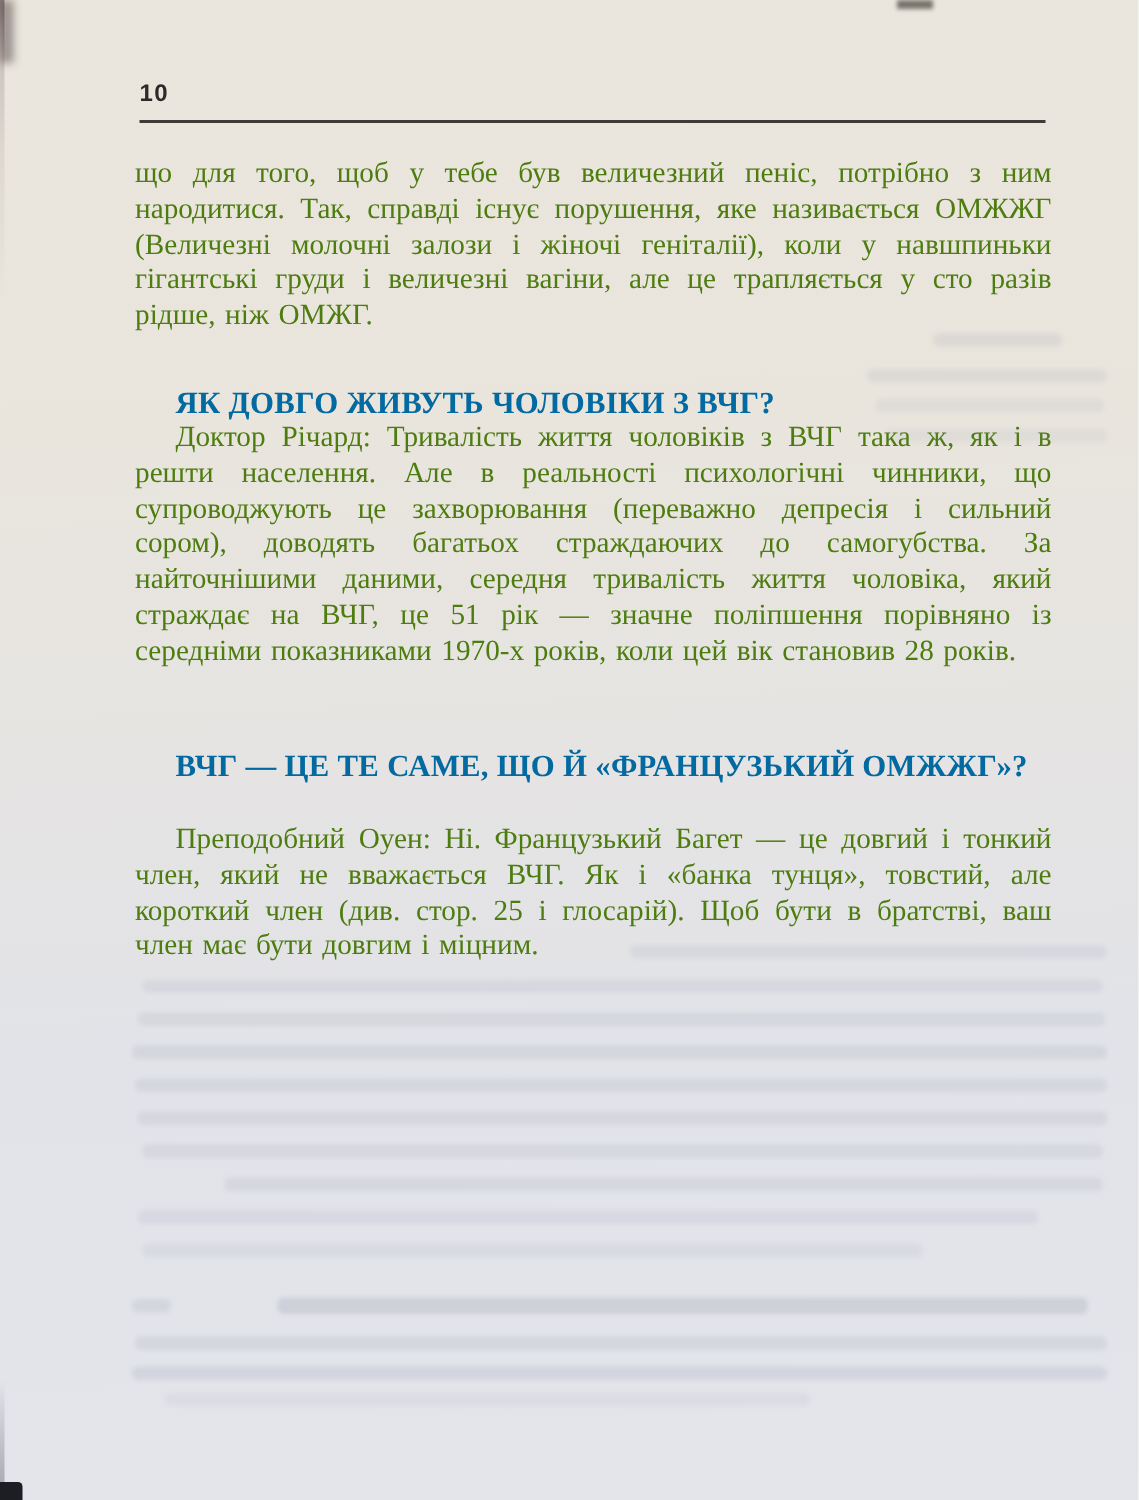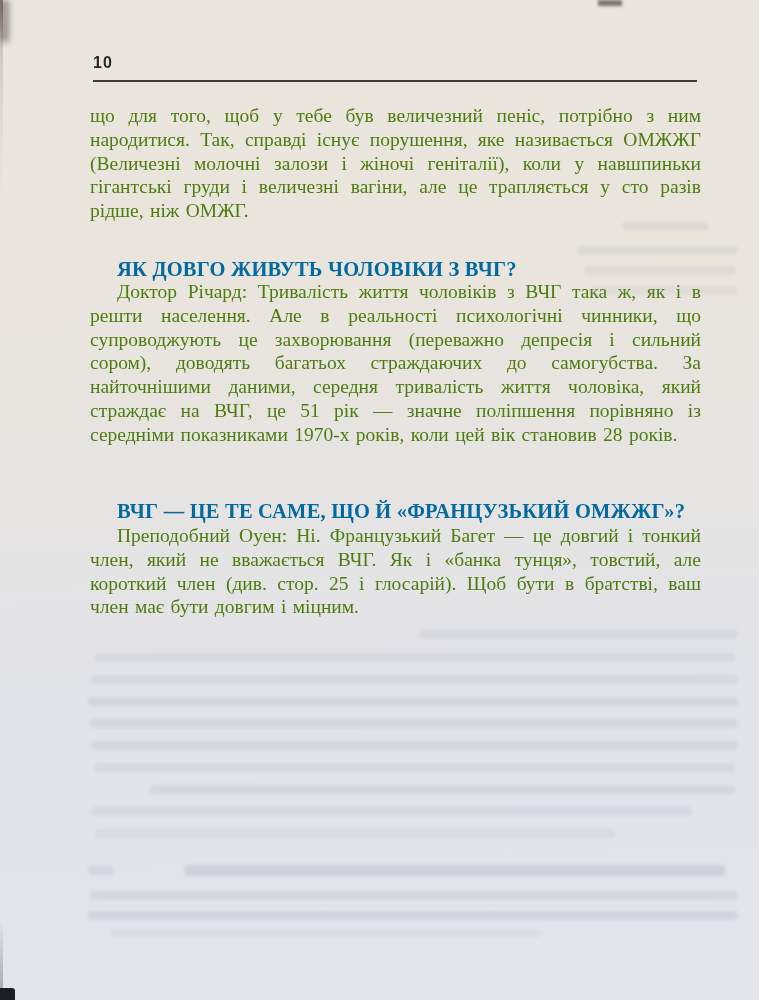--- a/index.html
+++ b/index.html
@@ -54,21 +54,21 @@
     position: absolute; left: 90px; width: 611px;
     margin: 0;
     font-size: 19.5px; line-height: 23.8px;
     text-align: justify;
     word-spacing: 1.5px;
     color: #4d7c0f;
   }
   .indent { text-indent: 27px; }
   .p1 { top: 104px; }
   .p2 { top: 280px; }
-  .p3 { top: 524px; }
+  .p3 { top: 548px; }
 
   .heading {
     position: absolute; left: 117px; margin: 0;
     font-size: 20.5px; font-weight: 700;
     letter-spacing: .2px;
     color: #0369a1;
     white-space: nowrap;
   }
   .h1pos { top: 258px; }
   .h2pos { top: 500px; }

